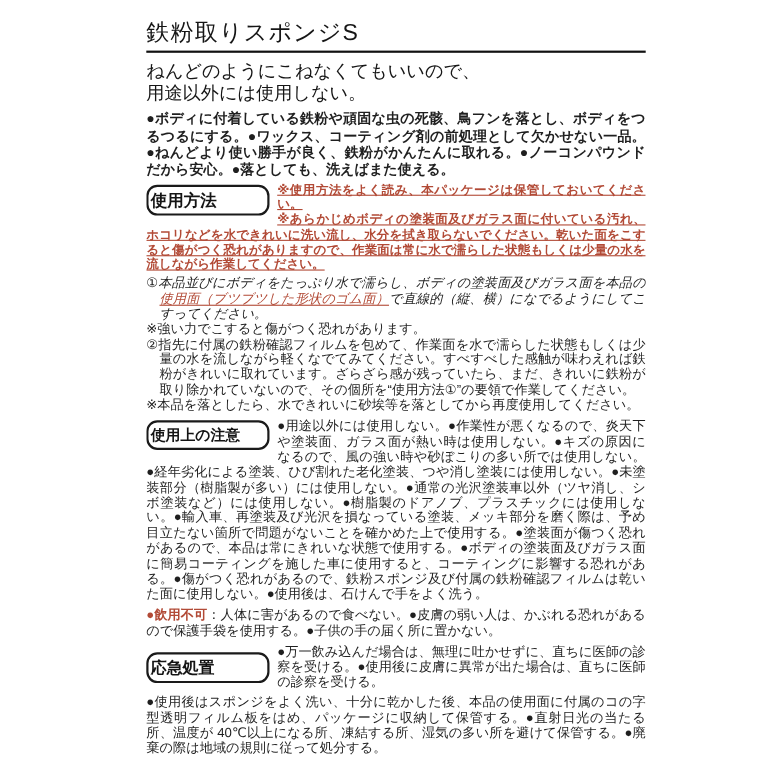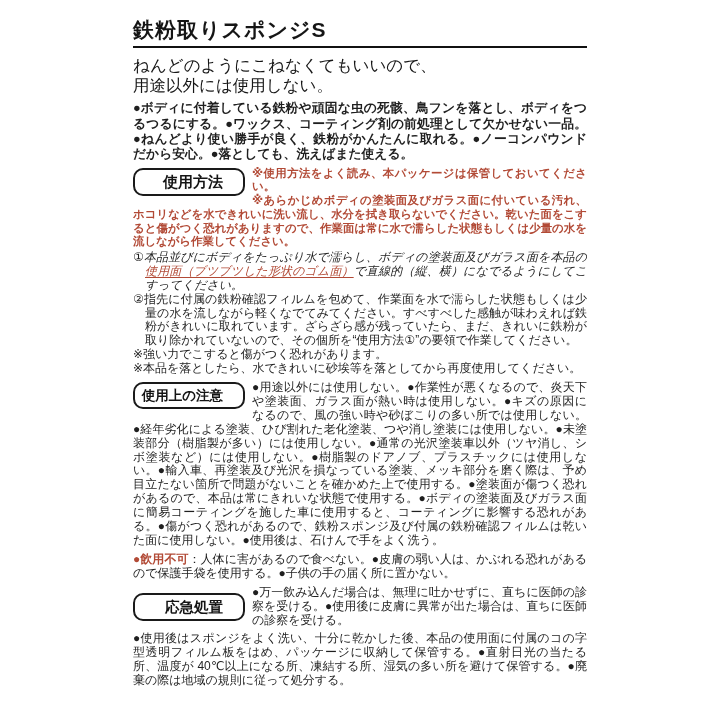--- a/index.html
+++ b/index.html
@@ -16,21 +16,21 @@
     box-sizing: border-box;
     width: 713px;
     height: 713px;
     padding: 18px 126px 10px 133px;
   }
   p { margin: 0; }
 
   
   .title {
     font-size: 21px;
-    font-weight: 700;
+    font-weight: 400;
     letter-spacing: 1px;
     color: #151515;
     line-height: 1.15;
     margin: 0;
   }
   .rule {
     height: 0;
     border-top: 2.5px solid #111;
     margin: 4px 0 7px 0;
   }
@@ -50,21 +50,21 @@
 
   
   .section {
     margin-top: 5px;
     overflow: hidden; 
   }
   .label-box {
     display: block;
     box-sizing: border-box;
     width: 112px;
-    text-align: right;
+    text-align: left;
     border: 2.2px solid #1a1a1a;
     border-radius: 10px;
     font-weight: 700;
     color: #141414;
     background: transparent;
     padding: 3px 20px 2px 2px;
   }
   .float-label {
     float: left;
     margin: 1px 7px 2px 0;
@@ -84,20 +84,21 @@
   .hang {
     padding-left: 1em;
     text-indent: -1em;
   }
   .red-note {
     color: var(--accent);
     font-weight: 600;
     font-size: 11.4px;
     line-height: 1.2;
     text-align: justify;
+    text-decoration: underline;
   }
   .red-underline {
     color: var(--accent);
     text-decoration: underline;
     text-underline-offset: 2px;
   }
   .red-bold { color: var(--accent); font-weight: 700; }
 
   .flex-row {
     display: flex;
@@ -123,22 +124,22 @@
     <div>用途以外には使用しない。</div>
   </div>
 
   <p class="intro">●ボディに付着している鉄粉や頑固な虫の死骸、鳥フンを落とし、ボディをつるつるにする。●ワックス、コーティング剤の前処理として欠かせない一品。●ねんどより使い勝手が良く、鉄粉がかんたんに取れる。●ノーコンパウンドだから安心。●落としても、洗えばまた使える。</p>
 
   <div class="section">
     <span class="label-box float-label lb-usage">使用方法</span>
     <div class="red-note">※使用方法をよく読み、本パッケージは保管しておいてください。</div>
     <div class="red-note">※あらかじめボディの塗装面及びガラス面に付いている汚れ、ホコリなどを水できれいに洗い流し、水分を拭き取らないでください。乾いた面をこすると傷がつく恐れがありますので、作業面は常に水で濡らした状態もしくは少量の水を流しながら作業してください。</div>
     <p class="body-text hang mt2"><span>①本品並びにボディをたっぷり水で濡らし、ボディの塗装面及びガラス面を本品の</span><span class="red-underline">使用面（ブツブツした形状のゴム面）</span><span>で直線的（縦、横）になでるようにしてこすってください。</span></p>
+    <p class="body-text hang">※強い力でこすると傷がつく恐れがあります。</p>
     <p class="body-text hang">②指先に付属の鉄粉確認フィルムを包めて、作業面を水で濡らした状態もしくは少量の水を流しながら軽くなでてみてください。すべすべした感触が味わえれば鉄粉がきれいに取れています。ざらざら感が残っていたら、まだ、きれいに鉄粉が取り除かれていないので、その個所を“使用方法①”の要領で作業してください。</p>
-    <p class="body-text hang">※強い力でこすると傷がつく恐れがあります。</p>
     <p class="body-text hang">※本品を落としたら、水できれいに砂埃等を落としてから再度使用してください。</p>
   </div>
 
   <div class="section">
     <span class="label-box float-label lb-preca">使用上の注意</span>
     <p class="body-text">●用途以外には使用しない。●作業性が悪くなるので、炎天下や塗装面、ガラス面が熱い時は使用しない。●キズの原因になるので、風の強い時や砂ぼこりの多い所では使用しない。●経年劣化による塗装、ひび割れた老化塗装、つや消し塗装には使用しない。●未塗装部分（樹脂製が多い）には使用しない。●通常の光沢塗装車以外（ツヤ消し、シボ塗装など）には使用しない。●樹脂製のドアノブ、プラスチックには使用しない。●輸入車、再塗装及び光沢を損なっている塗装、メッキ部分を磨く際は、予め目立たない箇所で問題がないことを確かめた上で使用する。●塗装面が傷つく恐れがあるので、本品は常にきれいな状態で使用する。●ボディの塗装面及びガラス面に簡易コーティングを施した車に使用すると、コーティングに影響する恐れがある。●傷がつく恐れがあるので、鉄粉スポンジ及び付属の鉄粉確認フィルムは乾いた面に使用しない。●使用後は、石けんで手をよく洗う。</p>
   </div>
 
   <div class="flex-row">
     <p class="body-text"><span class="red-bold">●飲用不可</span><span>：人体に害があるので食べない。●皮膚の弱い人は、かぶれる恐れがあるので保護手袋を使用する。●子供の手の届く所に置かない。</span></p>

